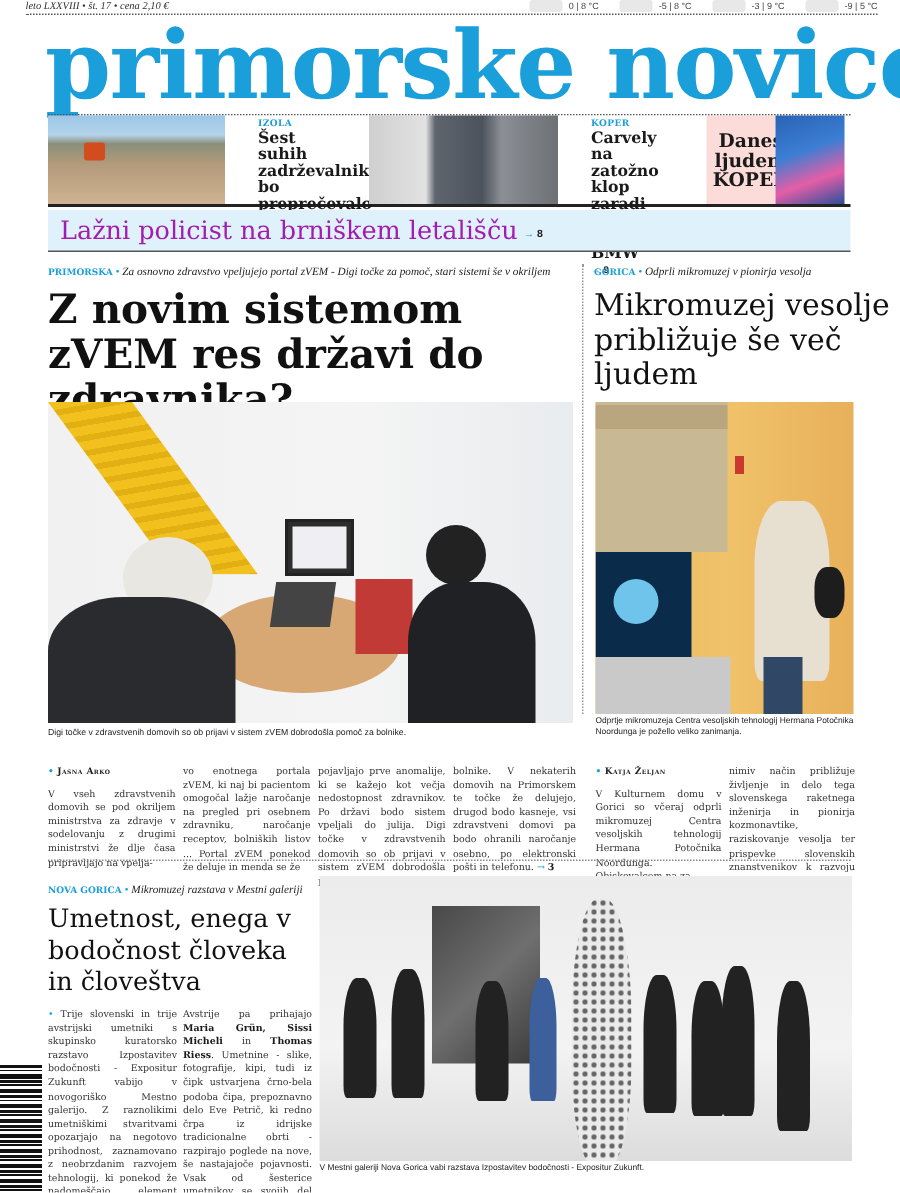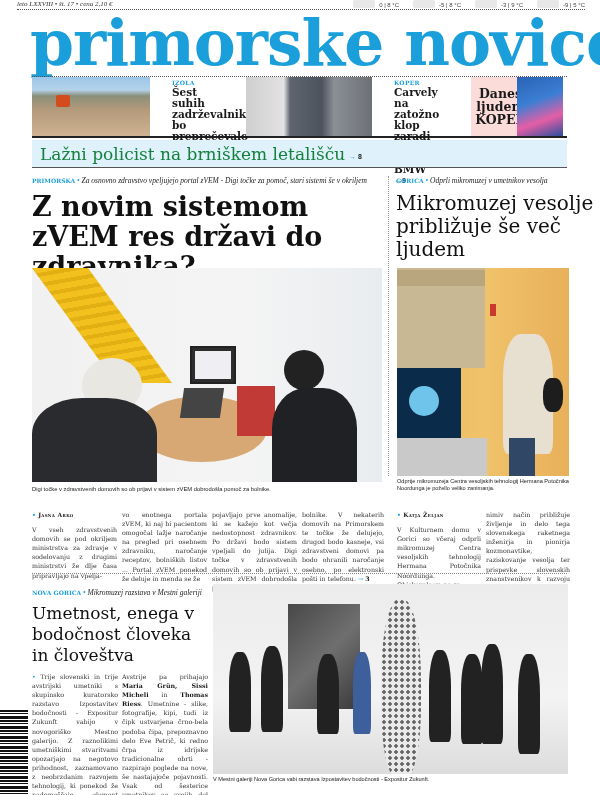--- a/index.html
+++ b/index.html
@@ -24,21 +24,21 @@
   .t-text { padding: 2px 22px; background: #fff; }
   .t-text1 { width: 96px; }
   .t-text2 { width: 99px; }
   .kicker-small { font-family: "DejaVu Serif", serif; font-weight: bold; font-size: 6px; color: #1a9fdb; letter-spacing: 0.3px; }
   .t-head { font-family: "DejaVu Serif", serif; font-weight: bold; font-size: 10.5px; line-height: 11px; color: #1a1a1a; margin-top: 1px; }
   .t-ref { font-family: "Liberation Sans", sans-serif; font-size: 6.5px; color: #1a9fdb; margin-top: 2px; }
   .t-ref b { color: #1a1a1a; }
   .t-promo { width: 46px; background: #fbdcd9; display: flex; align-items: center; justify-content: center; text-align: center; font-weight: bold; font-size: 12.5px; line-height: 13px; padding-left: 13px; }
 
   .bigteaser { position: absolute; left: 32px; top: 140px; width: 535px; height: 28px; background: #dff1fb; border-bottom: 1px solid #555; padding-left: 8px; display: flex; align-items: center; }
-  .bigteaser .bt-title { font-family: "DejaVu Serif", serif; font-size: 17px; color: #15803d; }
+  .bigteaser .bt-title { font-family: "DejaVu Serif", serif; font-size: 17px; color: #a21caf; }
   .bigteaser .bt-ref { font-family: "Liberation Sans", sans-serif; font-size: 7px; color: #1a9fdb; margin-left: 4px; margin-top: 5px; }
   .bigteaser .bt-ref b { color: #1a1a1a; }
 
   .kicker { font-family: "Liberation Serif", serif; font-style: italic; font-size: 7.5px; color: #222; white-space: nowrap; }
   .kicker .k-loc { font-style: normal; font-family: "DejaVu Serif", serif; font-weight: bold; font-size: 6px; color: #1a9fdb; }
   .kicker .k-dot { color: #1a9fdb; }
 
   .kicker-main { position: absolute; left: 32px; top: 176px; }
   .vsep { position: absolute; left: 388px; top: 176px; height: 300px; border-left: 1px dotted #999; }
   .kicker-side { position: absolute; left: 396px; top: 176px; }
@@ -144,21 +144,21 @@
 <div class="bigteaser">
   <span class="bt-title">Lažni policist na brniškem letališču</span>
   <span class="bt-ref"><span>→</span> <b>8</b></span>
 </div>
 
 <div class="kicker kicker-main">
   <span class="k-loc">PRIMORSKA</span> <span class="k-dot">•</span> <span>Za osnovno zdravstvo vpeljujejo portal zVEM - Digi točke za pomoč, stari sistemi še v okriljem</span>
 </div>
 <div class="vsep"></div>
 <div class="kicker kicker-side">
-  <span class="k-loc">GORICA</span> <span class="k-dot">•</span> <span>Odprli mikromuzej v umetnikov vesolja</span>
+  <span class="k-loc">GORICA</span> <span class="k-dot">•</span> <span>Odprli mikromuzej v pionirja vesolja</span>
 </div>
 
 <div class="lead-head">Z novim sistemom zVEM res državi do zdravnika?</div>
 <div class="side-head">Mikromuzej vesolje približuje še več ljudem</div>
 
 <div class="lead-photo">
   <div class="stairs"></div>
   <div class="desk"></div>
   <div class="bin"></div>
   <div class="monitor"></div>

